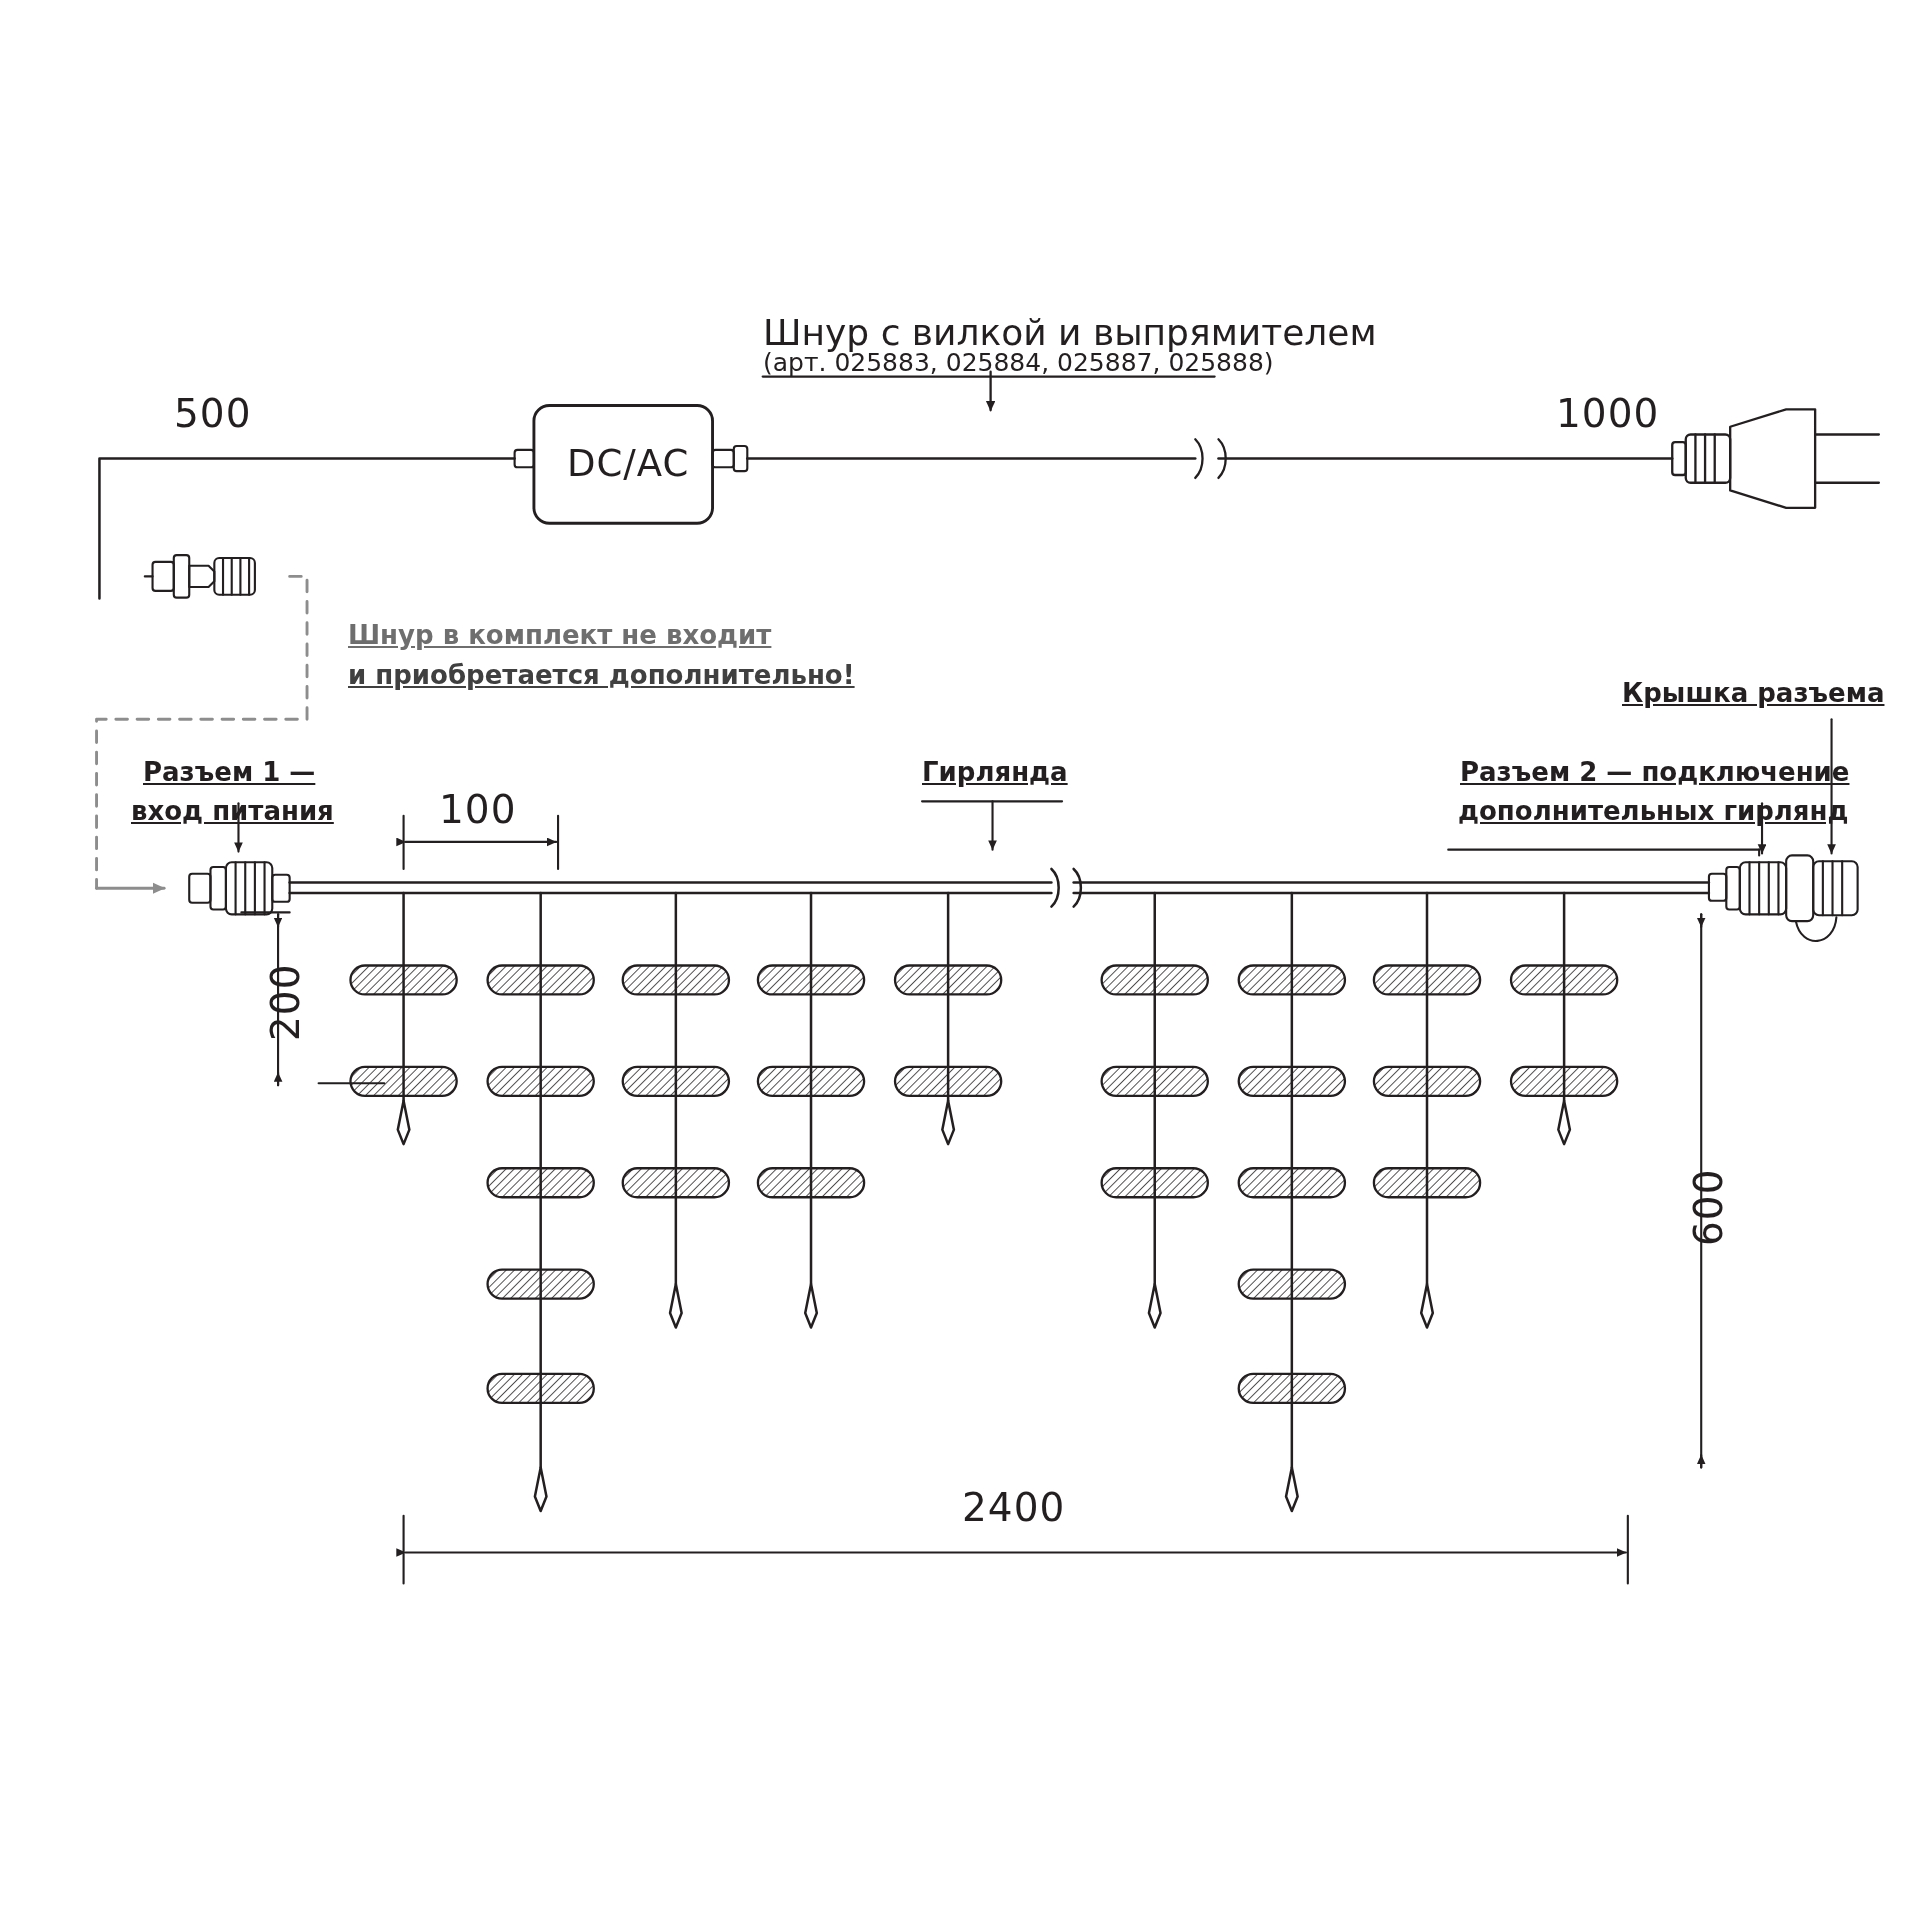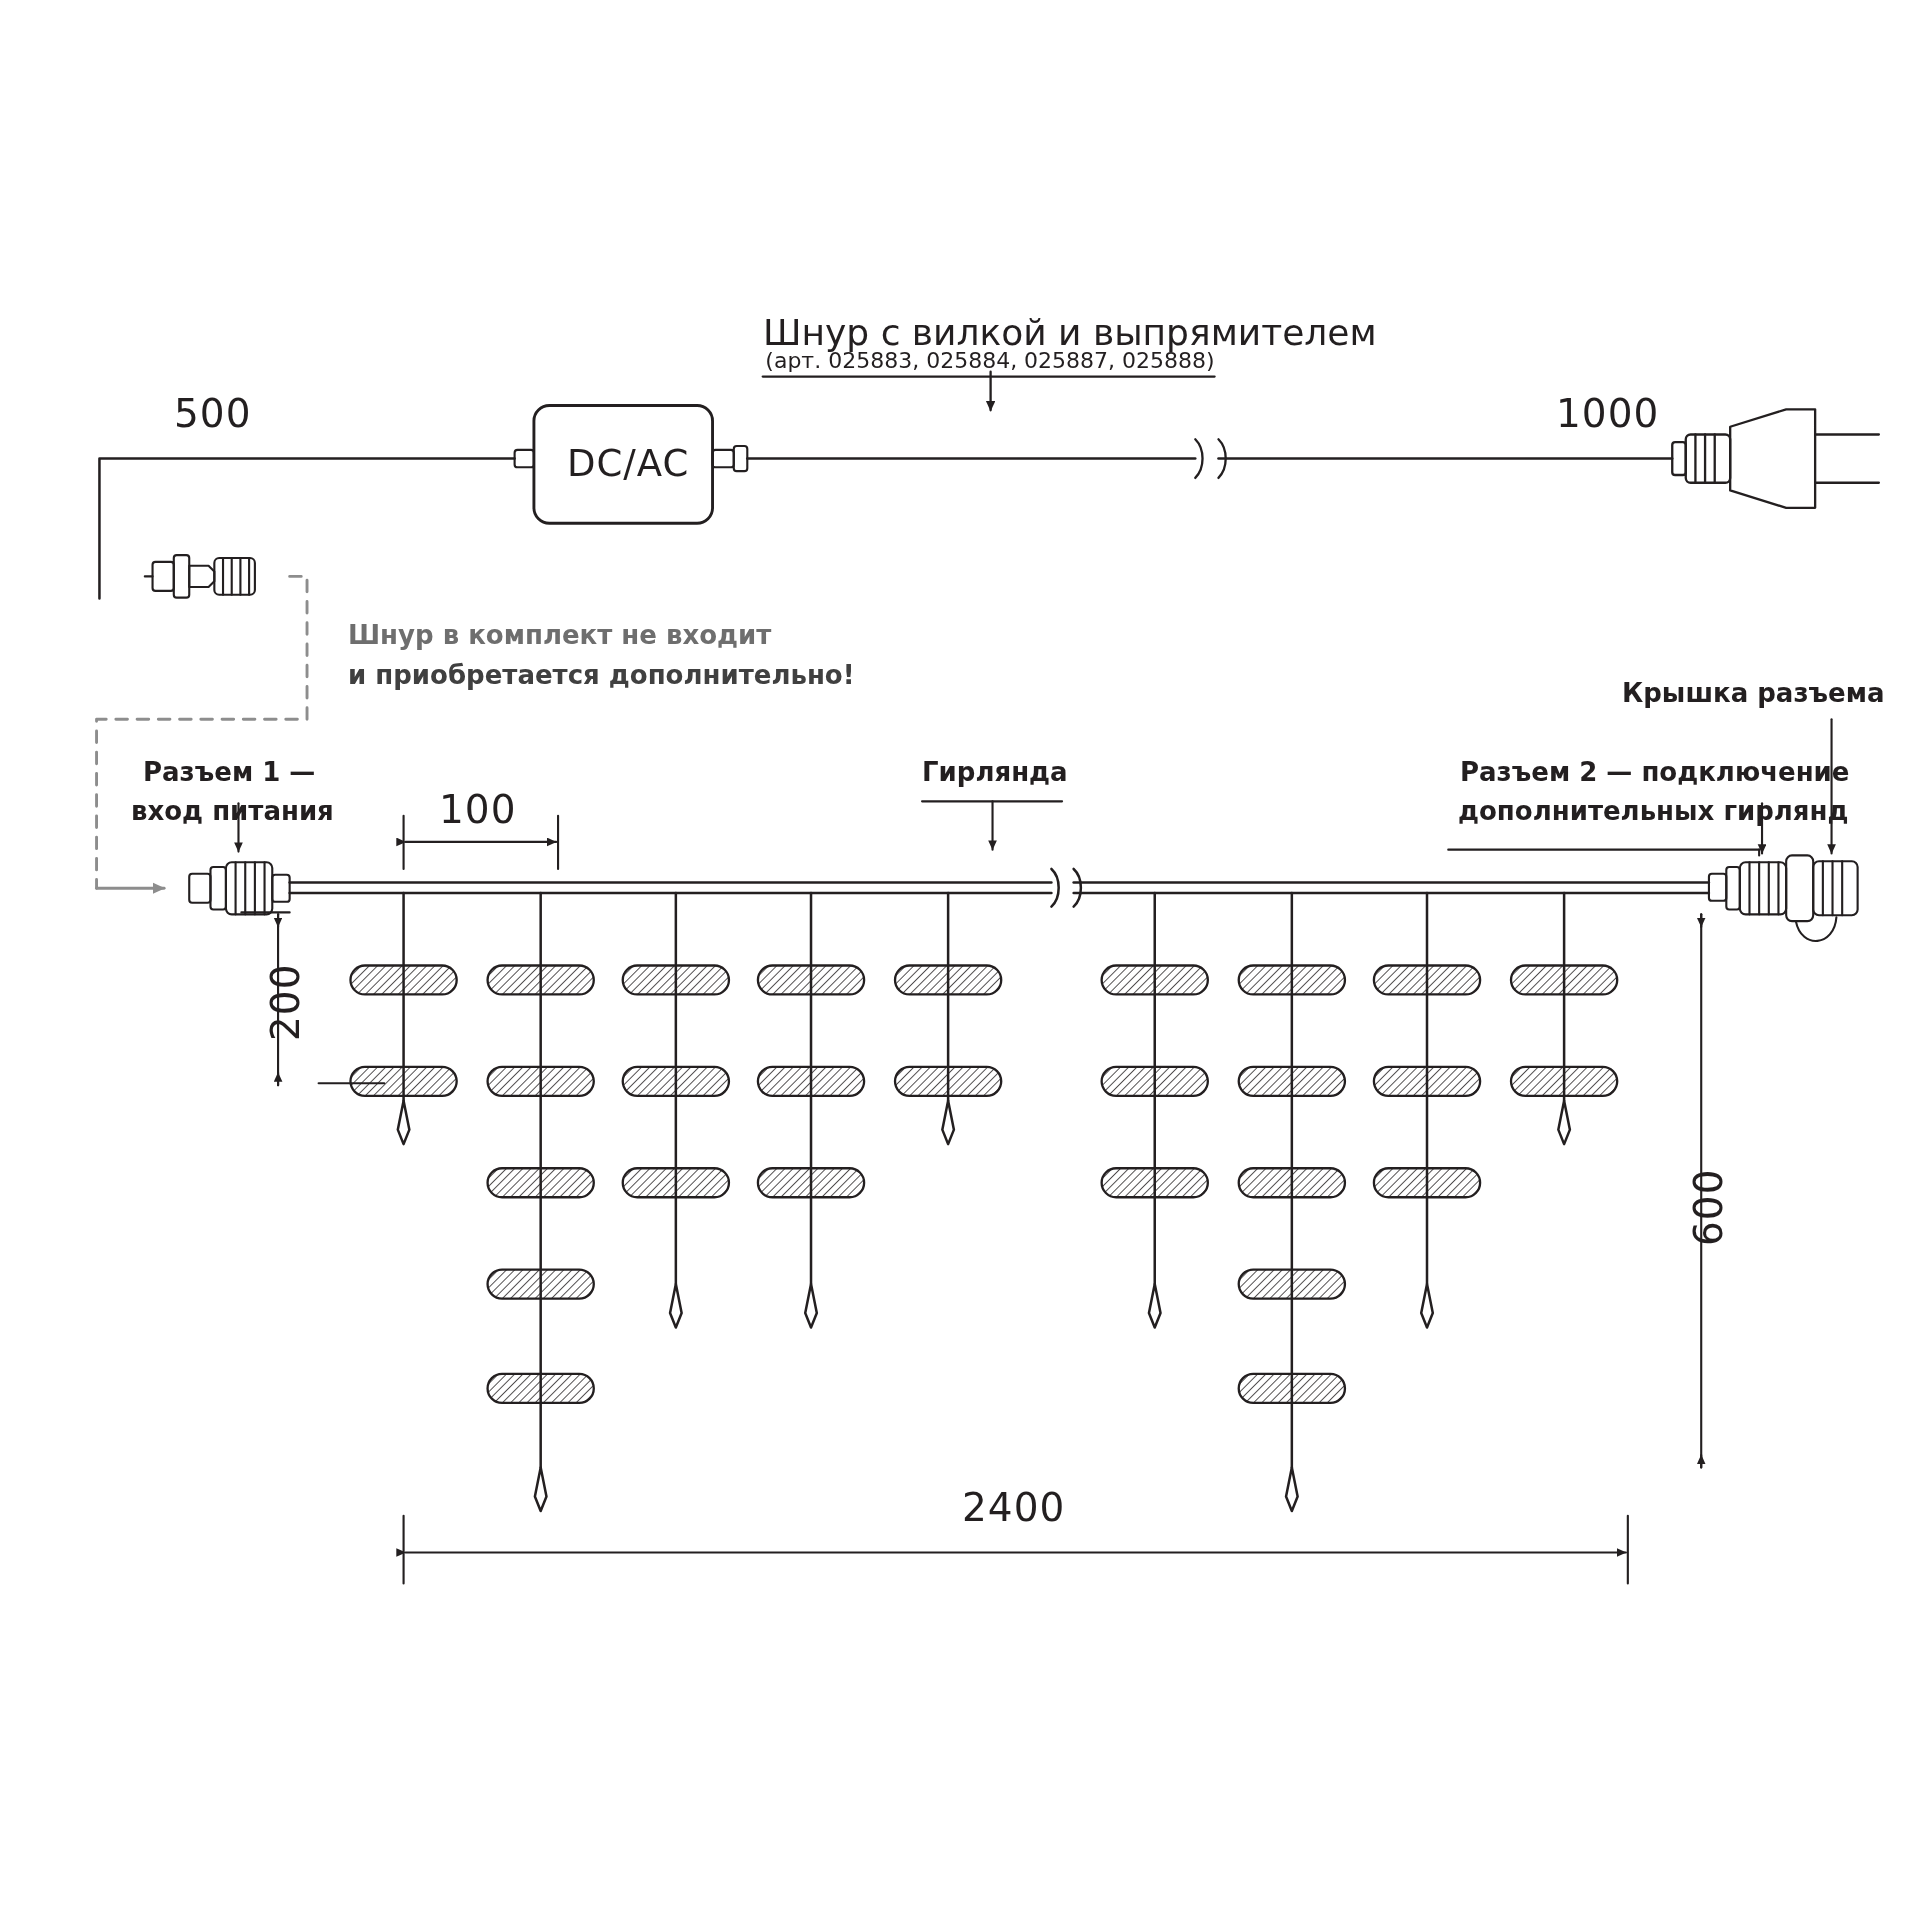--- a/index.html
+++ b/index.html
@@ -8,23 +8,23 @@
     background:#ffffff;
     font-family:"DejaVu Sans", sans-serif;
     color:#231f20;
     position:relative;
     overflow:hidden;
   }
   #stage{position:absolute;left:0;top:0;width:1931px;height:1931px;}
   svg{position:absolute;left:0;top:0;width:1931px;height:1931px;}
   .lbl{position:absolute;white-space:nowrap;}
   .dim{font-size:39px;letter-spacing:1px;}
-  .note{font-size:26px;font-weight:bold;line-height:1.35;}
+  .note{font-size:26px;font-weight:bold;line-height:1.35;text-decoration:underline;}
   .note-reg{font-size:26px;line-height:1.35;}
-  .small{font-size:22px;}
+  .small{font-size:25px;}
   .center{text-align:center;}
   .rot{transform:rotate(-90deg);transform-origin:left top;}
   .dcac{font-size:37px;letter-spacing:1px;}
 </style>
 </head>
 <body>
 
 <div id="stage">
 
   <svg viewBox="0 0 2000 2000" xmlns="http://www.w3.org/2000/svg">

